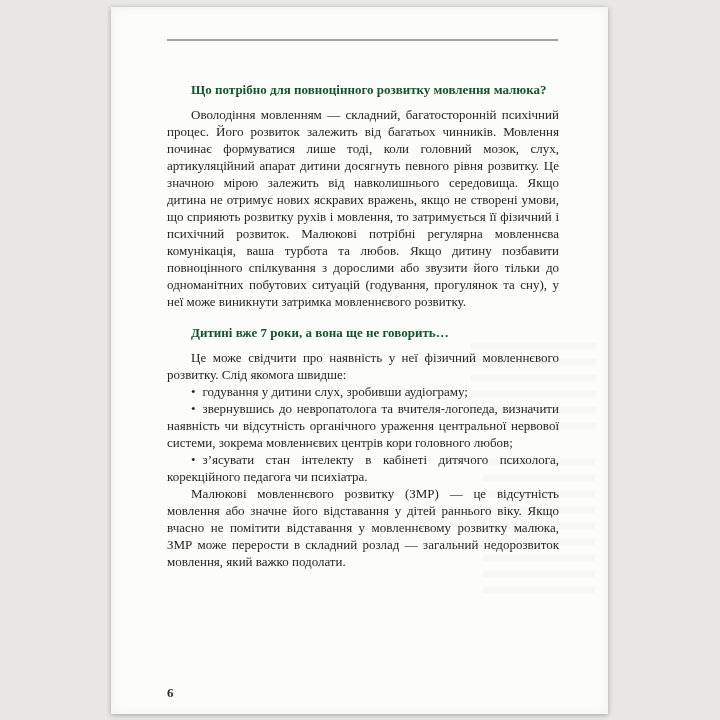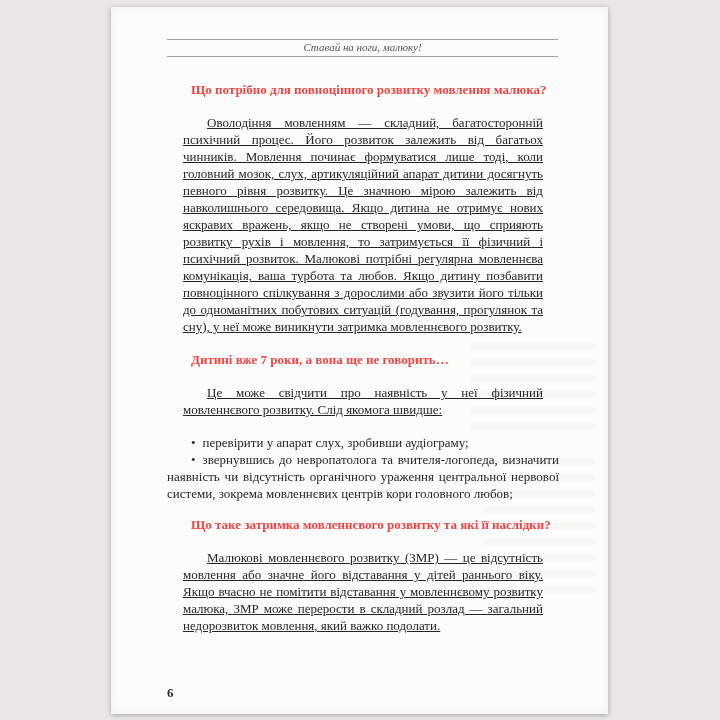--- a/index.html
+++ b/index.html
@@ -45,29 +45,28 @@
     width: 392px;
     font-size: 13px;
     line-height: 17px;
     color: #262522;
     text-align: justify;
   }
   .content h2 {
     font-size: 13px;
     line-height: 17px;
     font-weight: bold;
-    color: #ef4444;
+    color: #14532d;
     text-align: left;
     margin: 14px 0 8px 24px;
   }
   .content h2.first { margin-top: 0; }
   .content p {
-    margin: 16px;
+    margin: 0;
     text-indent: 24px;
-    text-decoration: underline;
   }
   .content ul {
     list-style: none;
     margin: 0;
     padding: 0;
   }
   .content li {
     text-indent: 24px;
     text-align: justify;
   }
@@ -102,41 +101,40 @@
   .bleed-2 { left: 372px; top: 452px; width: 112px; height: 140px; }
 </style>
 </head>
 <body>
 
 <div class="canvas">
   <div class="page">
 
     <div class="running-header">
       <div class="rule"></div>
-      <div class="header-text">Ставай на ноги, малюку!</div>
       <div class="rule"></div>
     </div>
 
     <div class="bleed bleed-1"></div>
     <div class="bleed bleed-2"></div>
 
     <div class="content">
 
       <h2 class="first">Що потрібно для повноцінного розвитку мовлення малюка?</h2>
       <p>Оволодіння мовленням — складний, багатосторонній психічний процес. Його розвиток залежить від багатьох чинників. Мовлення починає формуватися лише тоді, коли головний мозок, слух, артикуляційний апарат дитини досягнуть певного рівня розвитку. Це значною мірою залежить від навколишнього середовища. Якщо дитина не отримує нових яскравих вражень, якщо не створені умови, що сприяють розвитку рухів і мовлення, то затримується її фізичний і психічний розвиток. Малюкові потрібні регулярна мовленнєва комунікація, ваша турбота та любов. Якщо дитину позбавити повноцінного спілкування з дорослими або звузити його тільки до одноманітних побутових ситуацій (годування, прогулянок та сну), у неї може виникнути затримка мовленнєвого розвитку.</p>
 
       <h2>Дитині вже 7 роки, а вона ще не говорить…</h2>
       <p>Це може свідчити про наявність у неї фізичний мовленнєвого розвитку. Слід якомога швидше:</p>
 
       <ul>
-        <li><span class="bullet-glyph">•</span><span>перевірити у апарат слух, зробивши аудіограму;</span></li>
+        <li><span class="bullet-glyph">•</span><span>годування у дитини слух, зробивши аудіограму;</span></li>
         <li><span class="bullet-glyph">•</span><span>звернувшись до невропатолога та вчителя-логопеда, визначити наявність чи відсутність органічного ураження центральної нервової системи, зокрема мовленнєвих центрів кори головного любов;</span></li>
+        <li><span class="bullet-glyph">•</span><span>з’ясувати стан інтелекту в кабінеті дитячого психолога, корекційного педагога чи психіатра.</span></li>
       </ul>
 
-      <h2>Що таке затримка мовленнєвого розвитку та які її наслідки?</h2>
       <p>Малюкові мовленнєвого розвитку (ЗМР) — це відсутність мовлення або значне його відставання у дітей раннього віку. Якщо вчасно не помітити відставання у мовленнєвому розвитку малюка, ЗМР може перерости в складний розлад — загальний недорозвиток мовлення, який важко подолати.</p>
 
     </div>
 
     <div class="page-number">6</div>
 
   </div>
 </div>
 
 </body></html>

